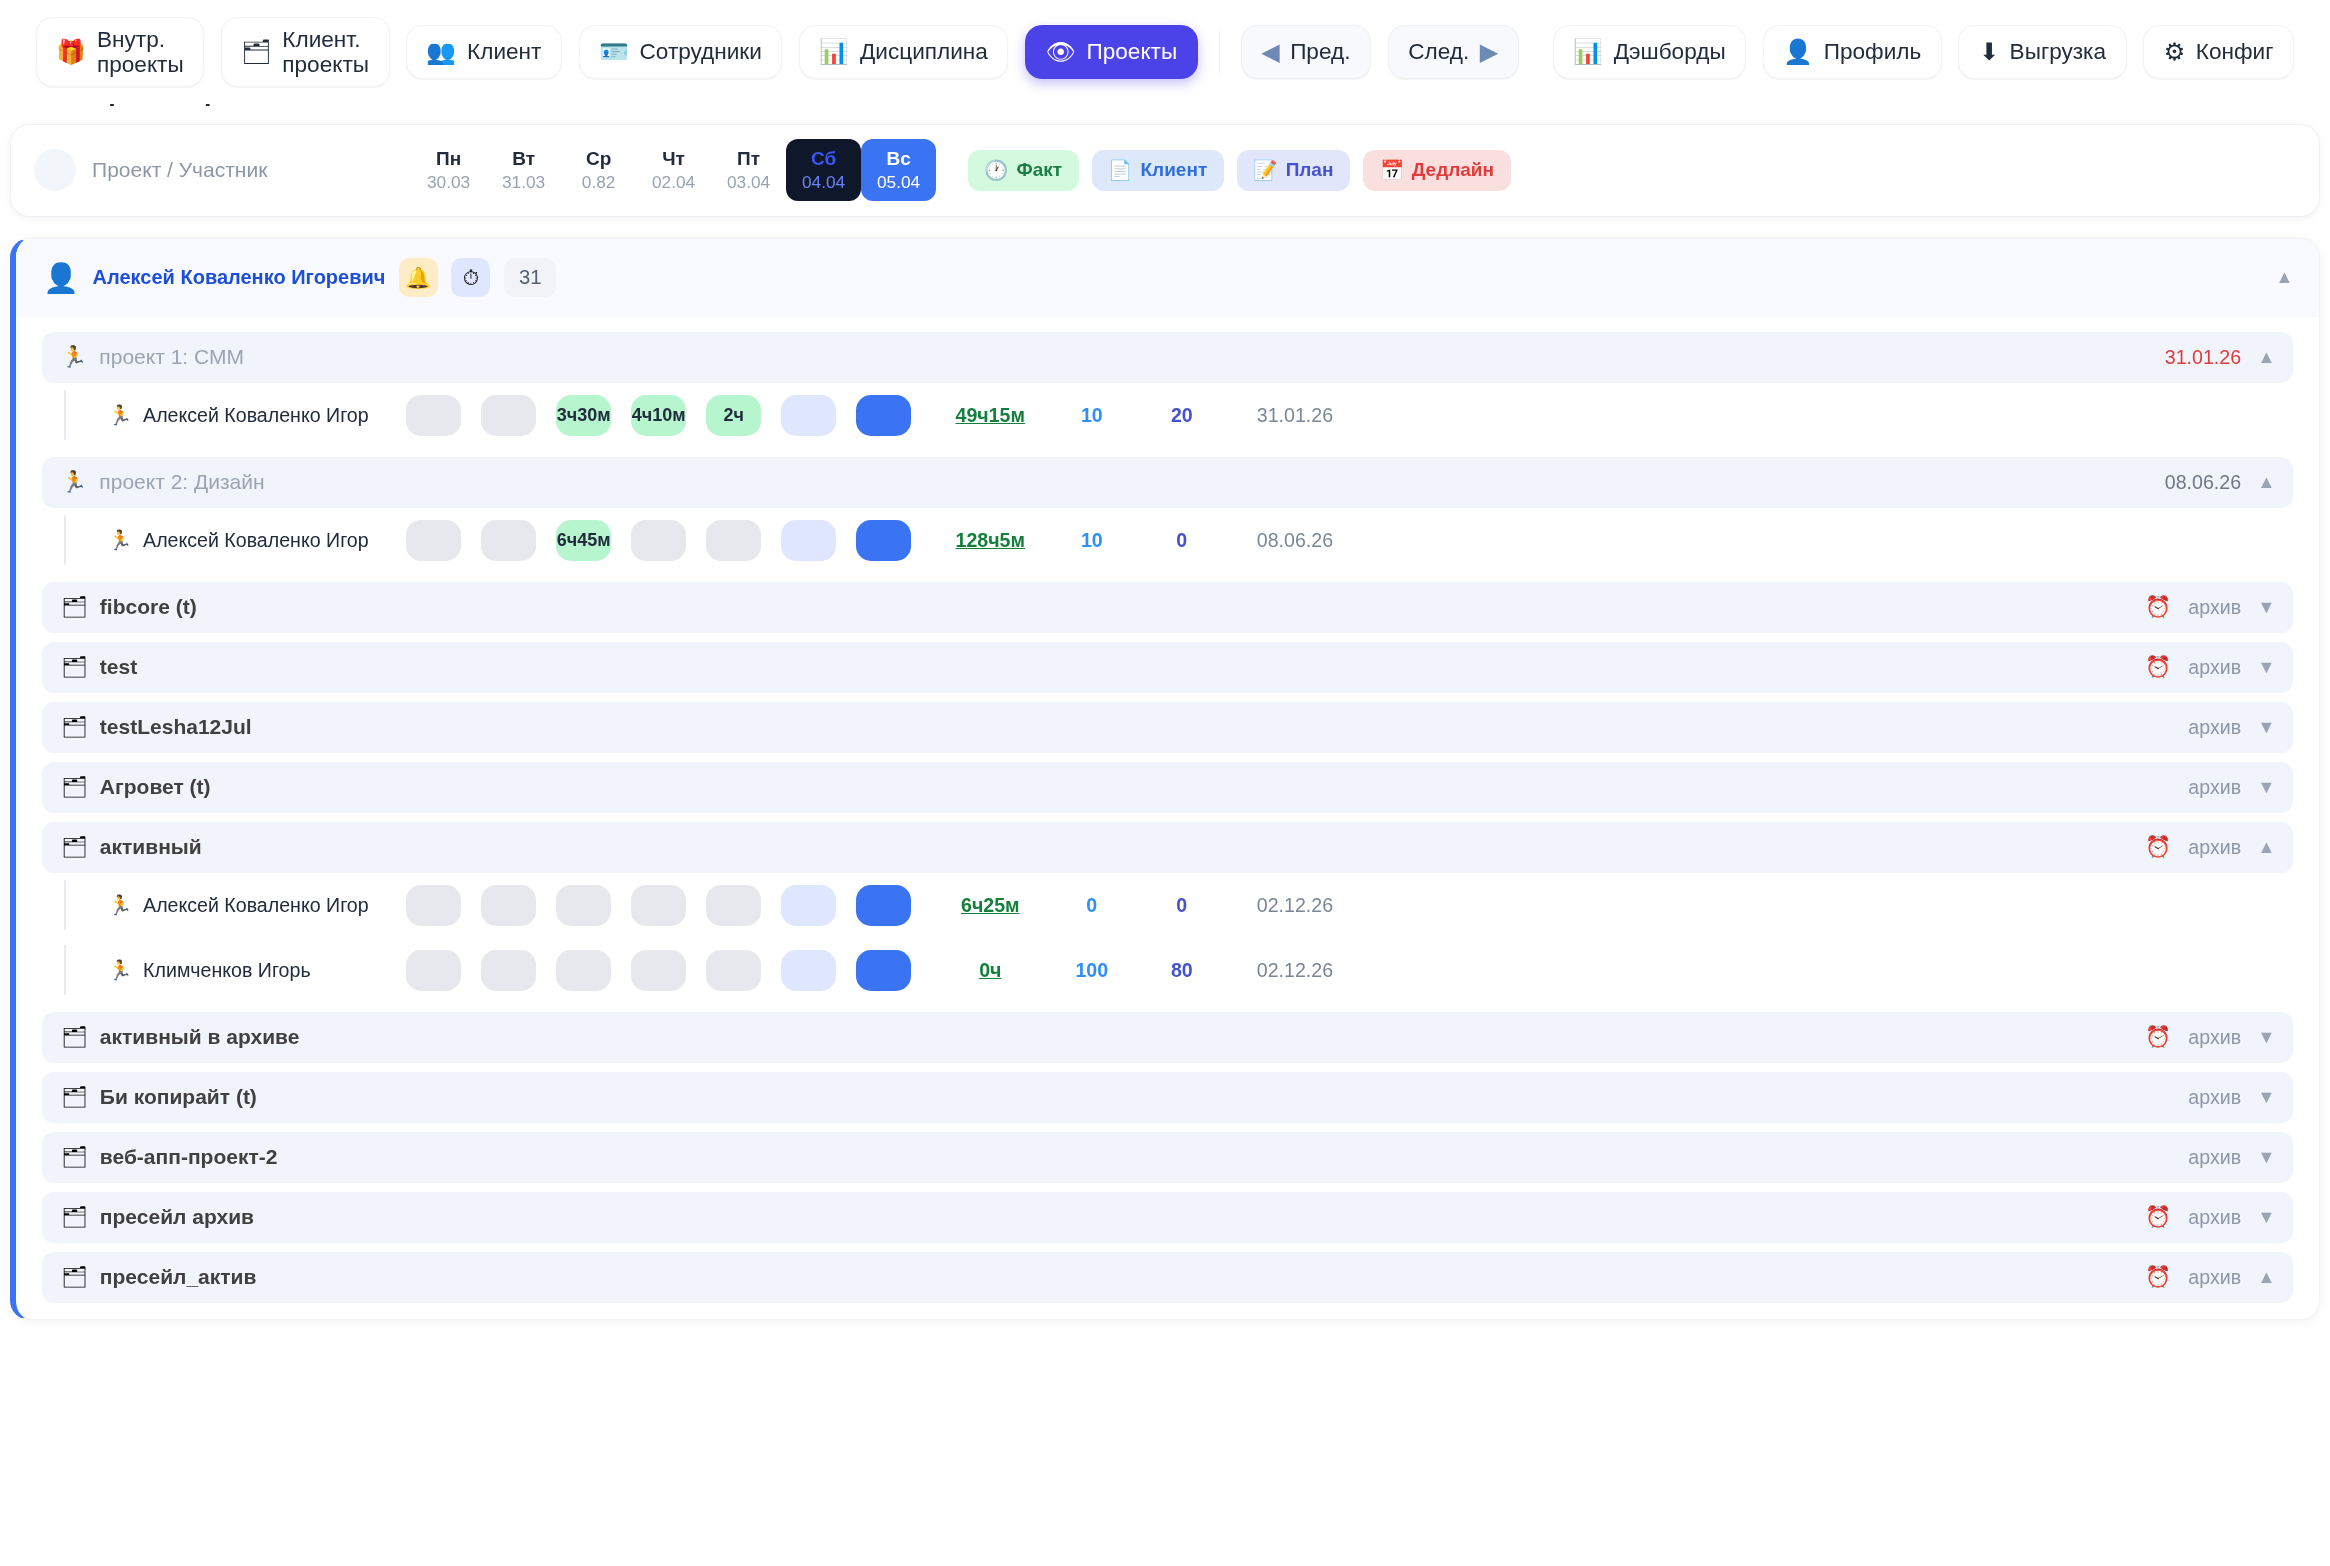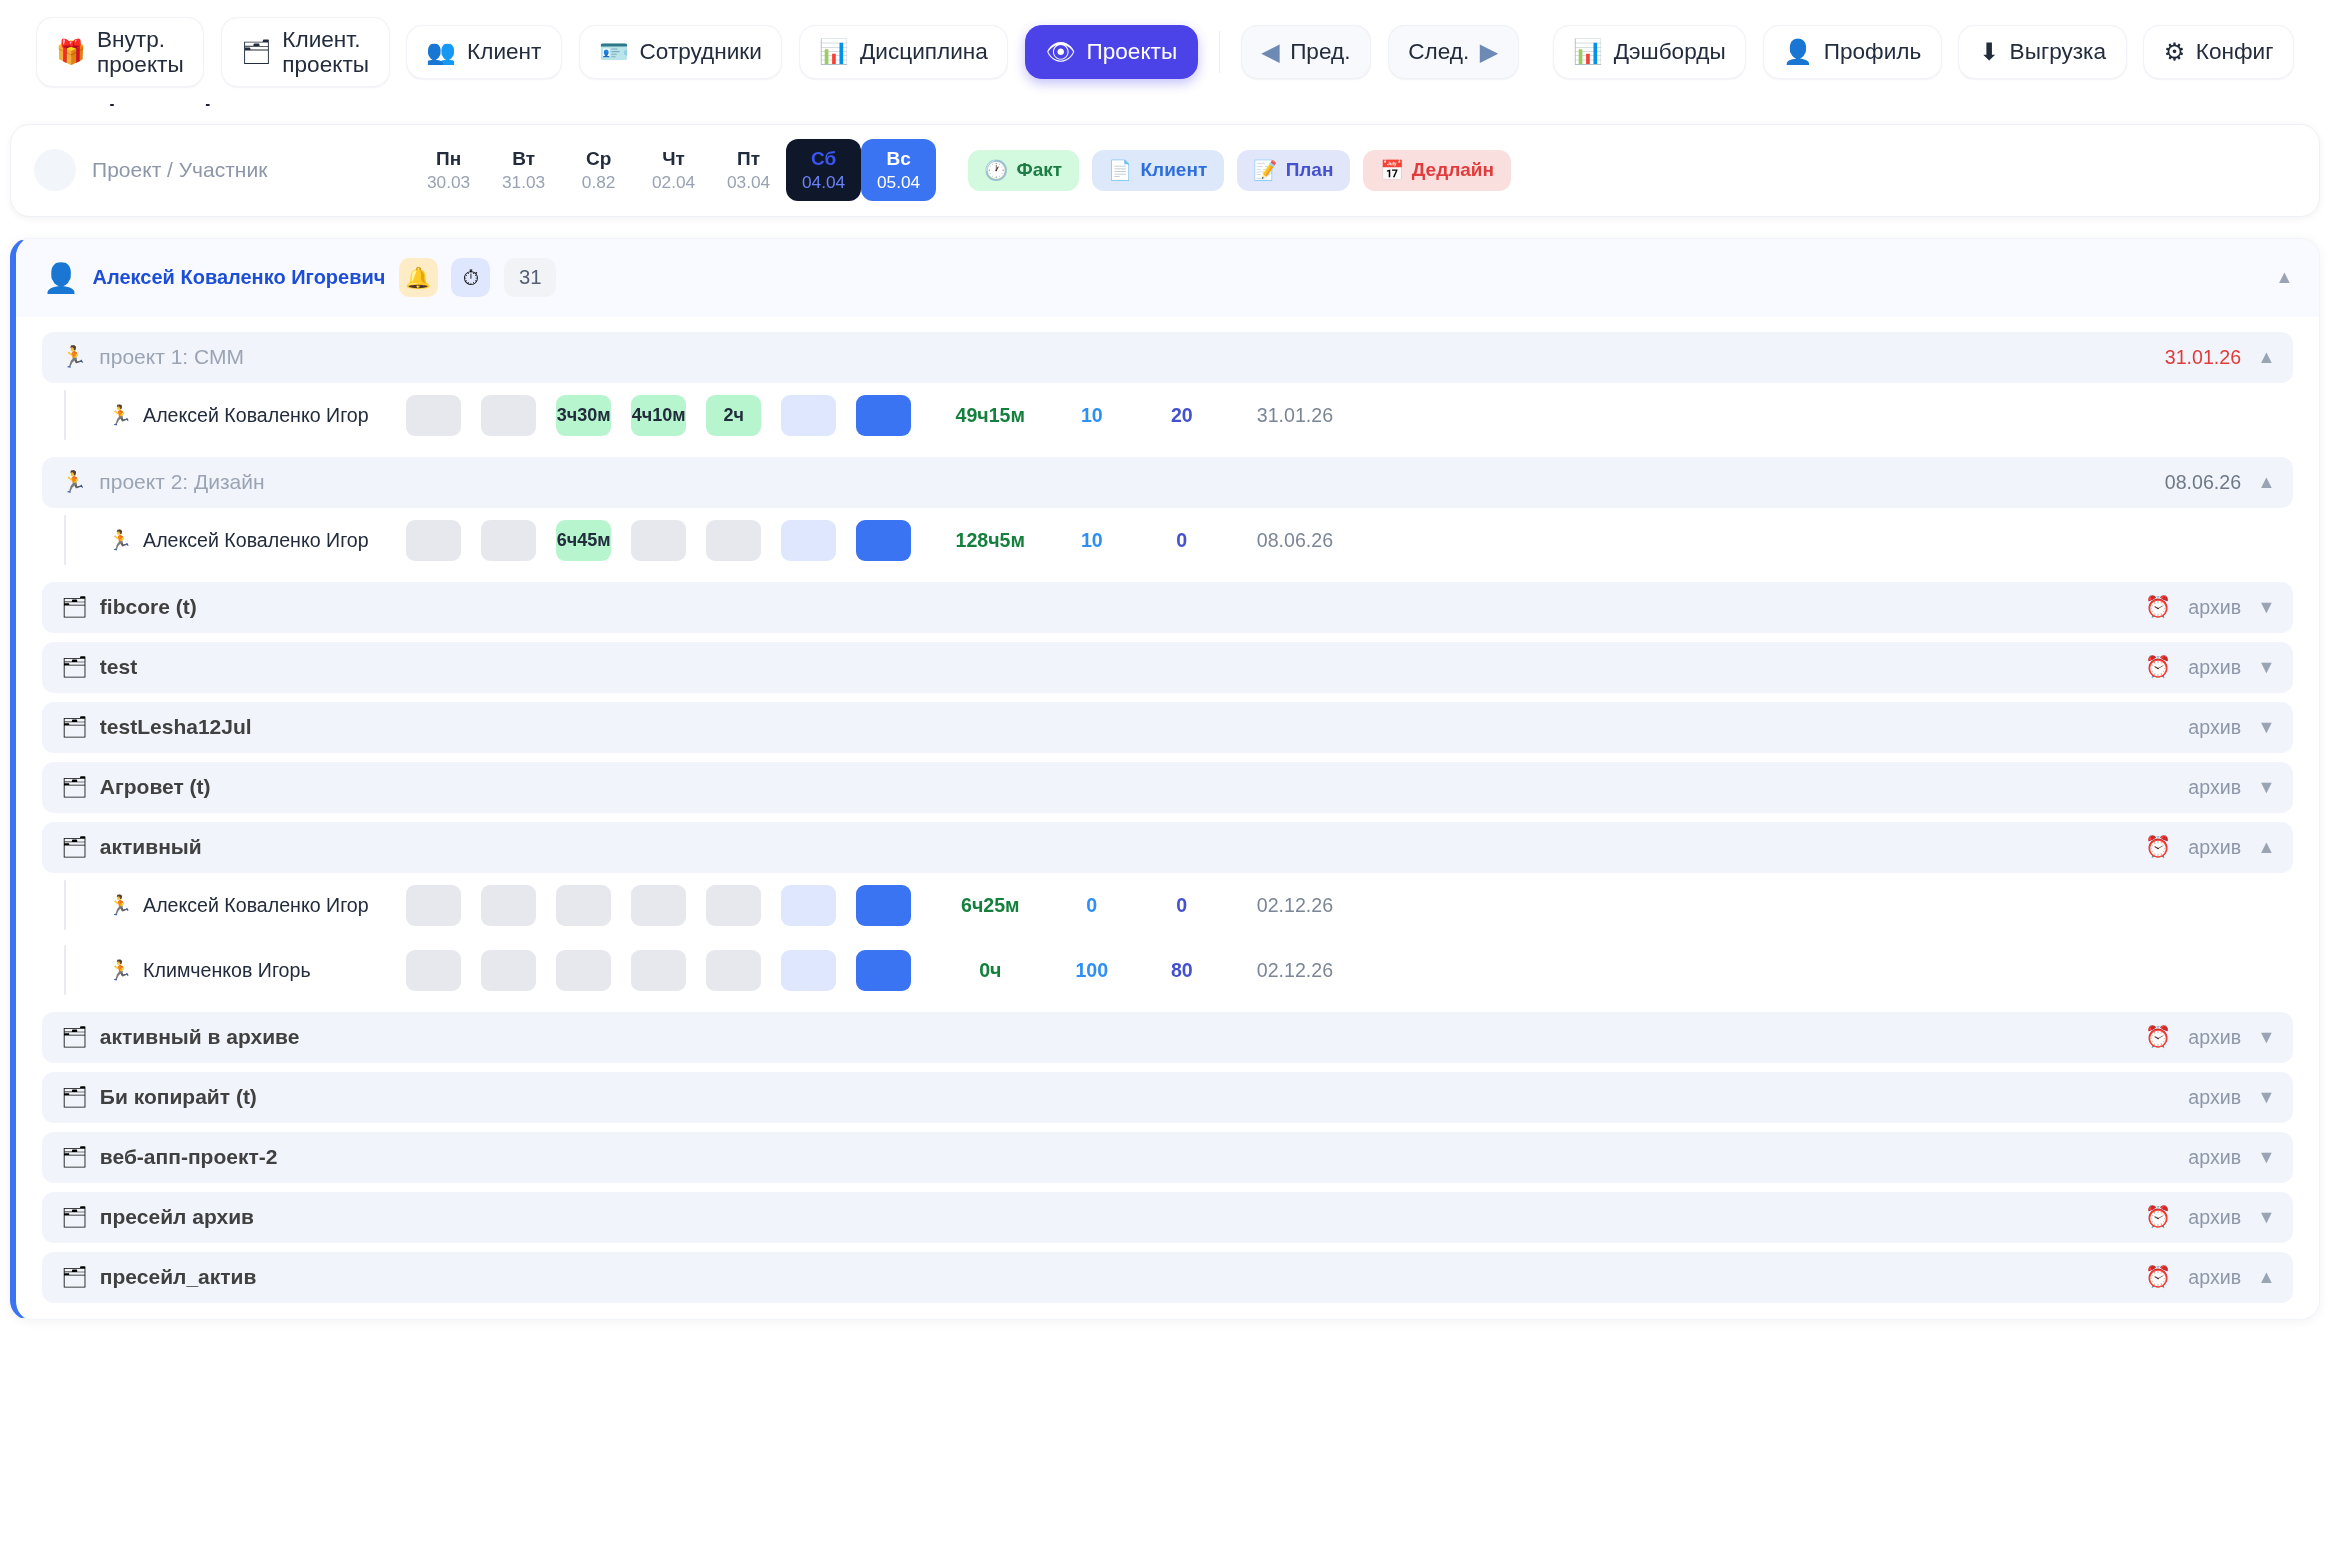--- a/index.html
+++ b/index.html
@@ -203,31 +203,31 @@
   }
   .mem-name-cell .r-ico { font-size: 19.6px; }
   .cells { display: flex; gap: 0; margin-left: 18px; }
   .cell {
     width: 75px; height: 41px;
     display: flex; align-items: center; justify-content: center;
     font-size: 18px; font-weight: 600; color: #222c3c;
     flex: 0 0 auto;
   }
   .cell .pill {
-    width: 66px; height: 41px; border-radius: 9px;
+    width: 66px; height: 41px; border-radius: 15px;
     display: flex; align-items: center; justify-content: center;
     background: #e6e8ed;
     margin-left: 20px;
   }
   .cell .pill.green { background: #b7f5ce; }
   .cell .pill.lav { background: #dfe7fe; }
   .cell .pill.blue { background: #3b74f2; }
 
   .num { font-size: 19.6px; font-weight: 600; flex: 0 0 auto; text-align: center; }
-  .num.hours { color: #15803d; width: 113px; margin-left: 22.6px; }
+  .num.hours { color: #15803d; width: 113px; margin-left: 22.6px; text-decoration: underline; }
   .num.client { color: #2f8ff5; width: 90px; }
   .num.plan { color: #4452cf; width: 90px; }
   .num.date { color: #7b8696; font-weight: 400; width: 165px; text-align: left; padding-left: 30px; }
 </style>
 </head>
 <body>
 
 <div class="toolbar">
   <div id="tb-left" style="display: flex; gap: 16.5px; align-items: center;">
       <div class="tbtn white two-line">

